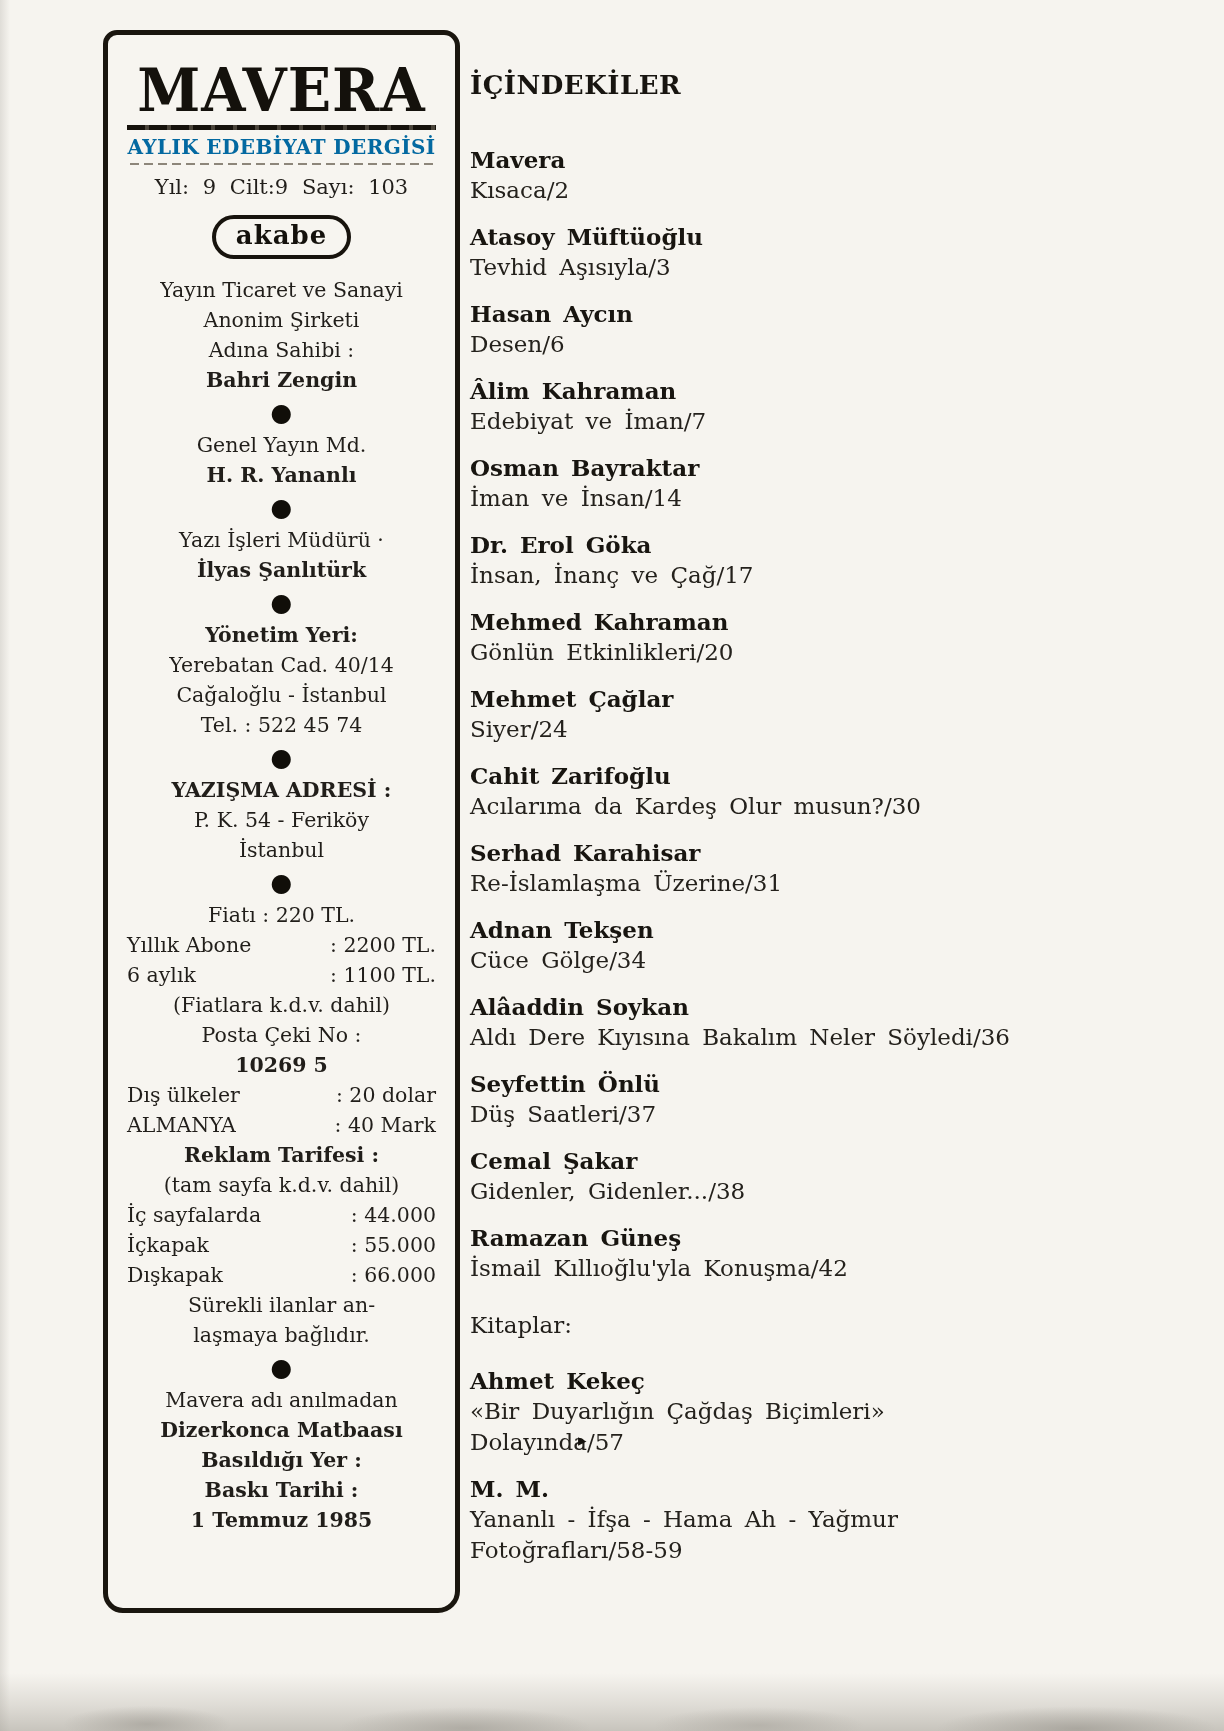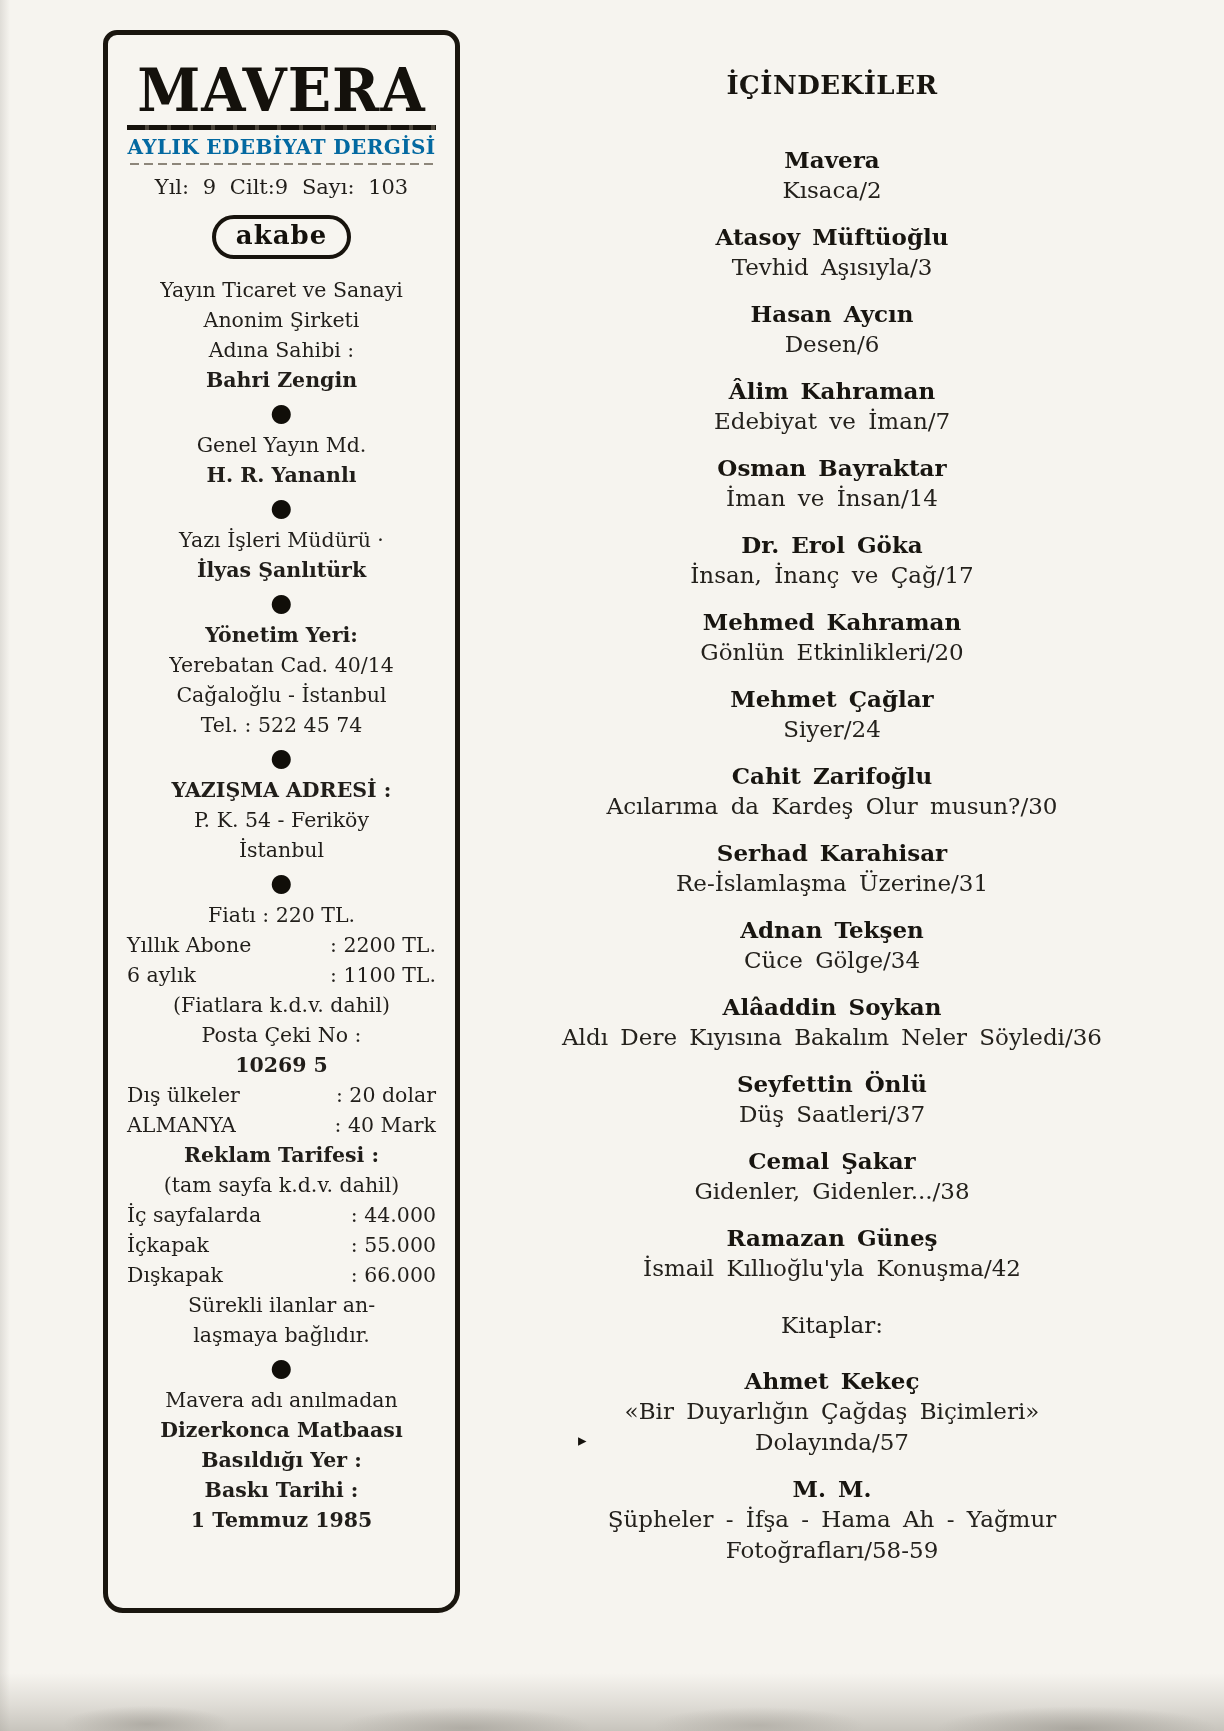--- a/index.html
+++ b/index.html
@@ -48,21 +48,20 @@
   }
   .m-block{margin:0;}
   .m-line{font-size:20.5px;line-height:30px;}
   .m-line.bold{font-weight:bold;}
   .m-line.split{display:flex;justify-content:space-between;text-align:left;padding:0 5px;}
   .m-bullet{font-size:25px;line-height:35px;color:#110e09;}
 
   
   .contents{
     position:absolute;left:470px;top:70px;width:724px;
-    text-align:center;
   }
   .contents-title{
     font-size:26px;font-weight:bold;letter-spacing:.5px;
     margin:0 0 44px;color:#181510;
   }
   .entry{margin:0 0 15px;position:relative;}
   .entry-author{font-weight:bold;font-size:23px;line-height:31px;word-spacing:4px;color:#181510;}
   .entry-title{font-size:23px;line-height:31px;word-spacing:5px;color:#24211c;}
   .entry-heading{font-size:23px;line-height:31px;margin:26px 0 24px;}
   .side-marker{
@@ -245,21 +244,21 @@
         </div>
         <div class="entry-heading">Kitaplar:</div>
         <div class="entry">
           <div class="entry-author">Ahmet Kekeç</div>
           <div class="entry-title">«Bir  Duyarlığın  Çağdaş  Biçimleri»</div>
           <div class="entry-title">Dolayında/57</div>
           <span class="side-marker">▸</span>
         </div>
         <div class="entry">
           <div class="entry-author">M. M.</div>
-          <div class="entry-title">Şüpheler  -  İfşa  -  Hama  Ah  -  Yağmur</div>
+          <div class="entry-title">Yananlı  -  İfşa  -  Hama  Ah  -  Yağmur</div>
           <div class="entry-title">Fotoğrafları/58-59</div>
         </div>
       </div>
   </main>
 
   <div class="scan-edge"></div>
   <div class="scan-band"></div>
 </div>
 
 </body></html>

